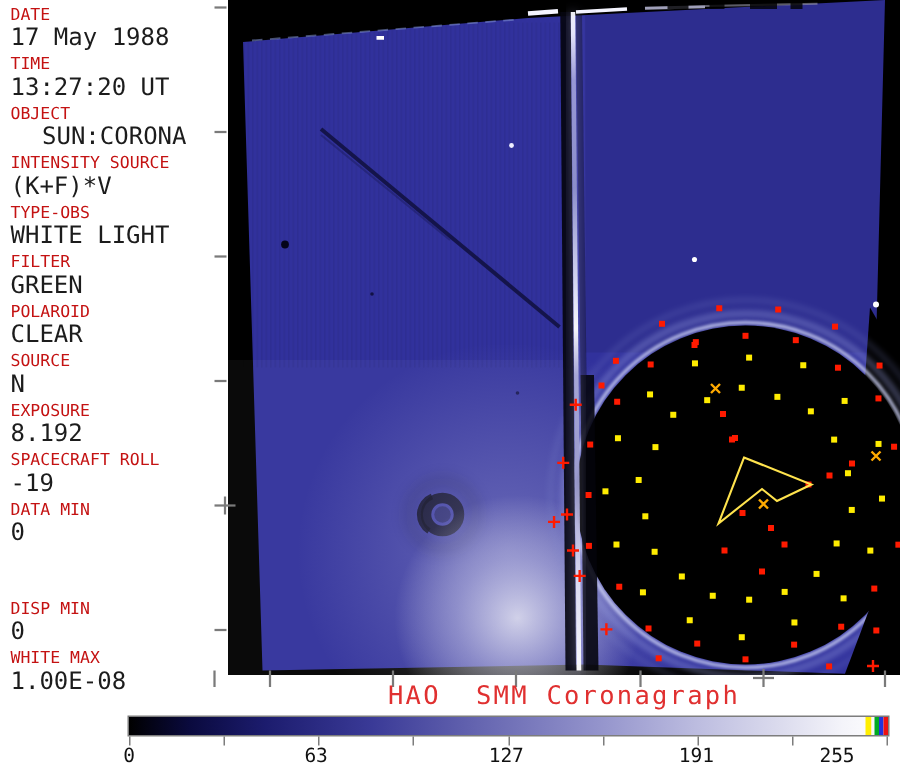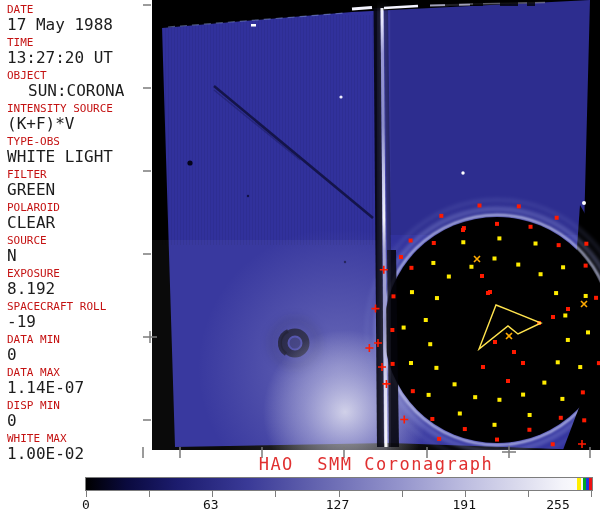--- a/index.html
+++ b/index.html
@@ -285,31 +285,27 @@
         <div class="val" style="color: rgb(28, 28, 28);">8.192</div>
       </div>
       <div class="field" style="top: 301px;">
         <div class="lbl" style="color: rgb(196, 18, 18);">SPACECRAFT ROLL</div>
         <div class="val" style="color: rgb(28, 28, 28);">-19</div>
       </div>
       <div class="field" style="top: 334px;">
         <div class="lbl" style="color: rgb(196, 18, 18);">DATA MIN</div>
         <div class="val" style="color: rgb(28, 28, 28);">0</div>
       </div>
-      <div class="field" style="top: 367px;">
-        <div class="lbl" style="color: rgb(196, 18, 18);">DATA MAX</div>
-        <div class="val" style="color: rgb(28, 28, 28);">1.14E-07</div>
-      </div>
       <div class="field" style="top: 400px;">
         <div class="lbl" style="color: rgb(196, 18, 18);">DISP MIN</div>
         <div class="val" style="color: rgb(28, 28, 28);">0</div>
       </div>
       <div class="field" style="top: 433px;">
         <div class="lbl" style="color: rgb(196, 18, 18);">WHITE MAX</div>
-        <div class="val" style="color: rgb(28, 28, 28);">1.00E-02</div>
+        <div class="val" style="color: rgb(28, 28, 28);">1.00E-08</div>
       </div>
     </aside>
 
   <div class="img-title" style="color: rgb(224, 48, 48);">HAO  SMM Coronagraph</div>
 
   <div class="colorbar" id="colorbar">
       <div class="stripe" style="left: 491px; width: 4px; background: rgb(255, 238, 0);"></div>
       <div class="stripe" style="left: 495px; width: 2px; background: rgb(248, 248, 248);"></div>
       <div class="stripe" style="left: 497px; width: 3px; background: rgb(0, 170, 34);"></div>
       <div class="stripe" style="left: 500px; width: 3px; background: rgb(34, 51, 221);"></div>

